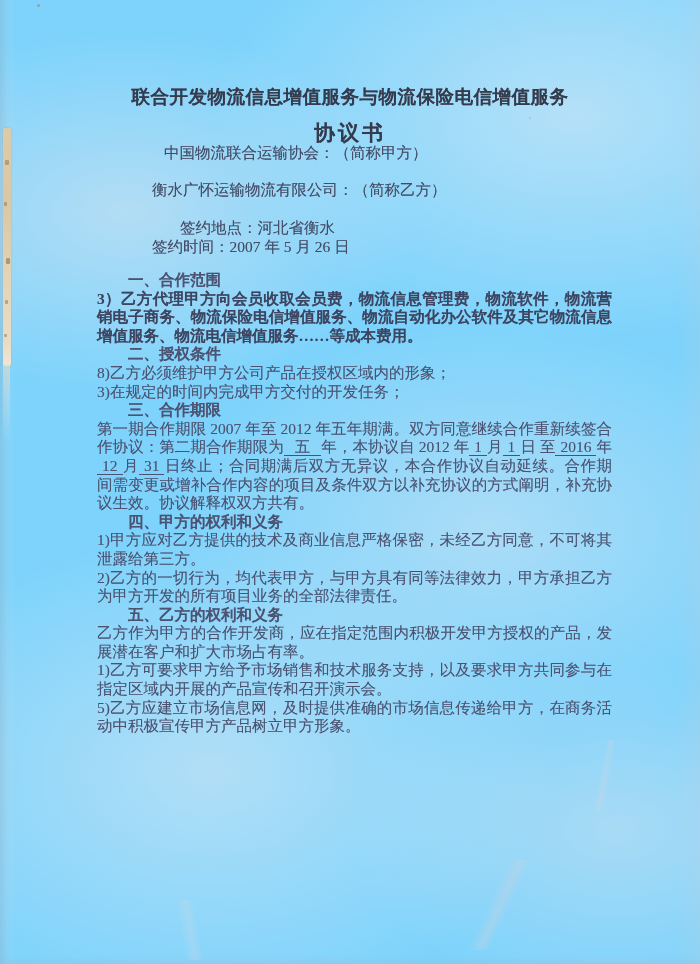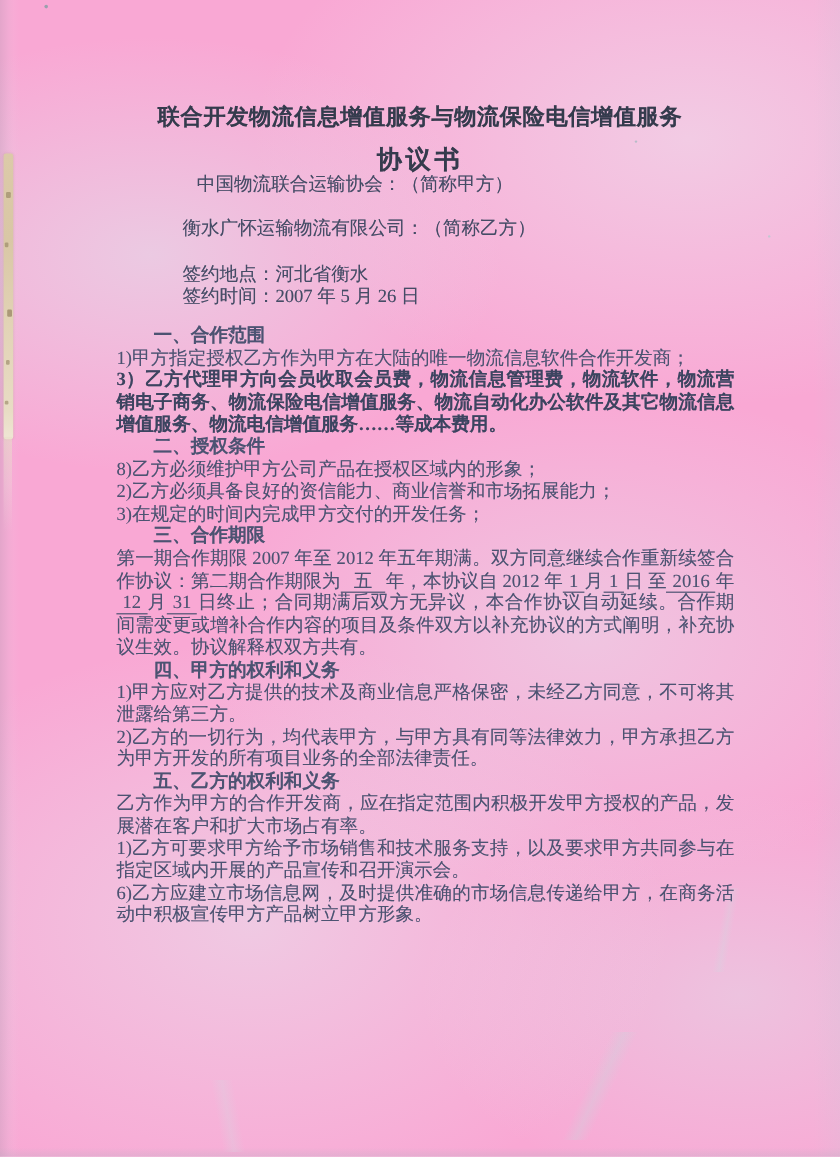--- a/index.html
+++ b/index.html
@@ -4,21 +4,21 @@
 <style>
   html,body{margin:0;padding:0;}
   body{
     width:700px;height:964px;
     font-family:"Liberation Serif","DejaVu Serif",serif;
     background:#ffffff;
     overflow:hidden;
   }
   .page{
     position:relative;width:700px;height:964px;
-    background:#f9a8d4;
+    background:#7dd3fc;
     overflow:hidden;
   }
   
   .texture{
     position:absolute;inset:0;pointer-events:none;
     background:
       radial-gradient(ellipse 420px 260px at 18% 22%, rgba(224,229,238,0.55), transparent 70%),
       radial-gradient(ellipse 520px 320px at 82% 12%, rgba(235,238,244,0.5), transparent 70%),
       radial-gradient(ellipse 460px 300px at 70% 55%, rgba(228,232,240,0.45), transparent 70%),
       radial-gradient(ellipse 500px 340px at 30% 80%, rgba(230,234,241,0.5), transparent 70%),
@@ -61,21 +61,21 @@
   .title2{
     position:absolute;left:0;top:119px;width:700px;
     text-align:center;font-size:21px;font-weight:bold;
     letter-spacing:3px;color:#343b4d;
     text-shadow:0 0 0.5px rgba(52,59,77,0.55);
   }
   .meta{position:absolute;left:152px;top:0;width:460px;color:#454c66;font-size:15.5px;}
   .meta-line{position:absolute;left:0;white-space:nowrap;text-shadow:0 0 0.4px rgba(69,76,102,0.45);}
   .m-a{top:143px;margin-left:12px;}
   .m-b{top:180px;}
-  .m-place{top:218px;}
+  .m-place{top:218px;margin-left:28px;}
   .m-date{top:237px;}
   .docbody{
     position:absolute;left:97px;top:271px;width:515px;
     font-size:15.5px;line-height:18.6px;color:#4c5372;
     text-align:justify;text-justify:inter-ideograph;
     text-shadow:0 0 0.4px rgba(76,83,114,0.4);
   }
   .docbody p{margin:0;padding:0;}
   .p-indent3{text-indent:3em;}
   .h-indent{text-indent:2em;font-weight:bold;}
@@ -120,34 +120,32 @@
   <div class="meta">
     <div class="meta-line m-a">中国物流联合运输协会：（简称甲方）</div>
     <div class="meta-line m-b">衡水广怀运输物流有限公司：（简称乙方）</div>
     <div class="meta-line m-place">签约地点：河北省衡水</div>
     <div class="meta-line m-date">签约时间：2007 年 5 月 26 日</div>
   </div>
 
   <div class="docbody">
 
     <p class="h-indent">一、合作范围</p>
-    <p>1)甲方指定授权乙方作为甲方在大陆的唯一物流信息软件合作开发商；</p>
     <p class="dark-bold">3）乙方代理甲方向会员收取会员费，物流信息管理费，物流软件，物流营销电子商务、物流保险电信增值服务、物流自动化办公软件及其它物流信息增值服务、物流电信增值服务……等成本费用。</p>
 
     <p class="h-indent">二、授权条件</p>
     <p>8)乙方必须维护甲方公司产品在授权区域内的形象；</p>
-    <p>2)乙方必须具备良好的资信能力、商业信誉和市场拓展能力；</p>
     <p>3)在规定的时间内完成甲方交付的开发任务；</p>
 
     <p class="h-indent">三、合作期限</p>
     <p><span>第一期合作期限 2007 年至 2012 年五年期满。双方同意继续合作重新续签合作协议：第二期合作期限为</span><span class="blank blank-wide">五</span><span>年，本协议自 2012 年</span><span class="blank">1</span><span>月</span><span class="blank">1</span><span>日 至</span><span class="blank">2016</span><span>年</span><span class="blank">12</span><span>月</span><span class="blank">31</span><span>日终止；合同期满后双方无异议，本合作协议自动延续。合作期间需变更或增补合作内容的项目及条件双方以补充协议的方式阐明，补充协议生效。协议解释权双方共有。</span></p>
 
     <p class="h-indent">四、甲方的权利和义务</p>
     <p>1)甲方应对乙方提供的技术及商业信息严格保密，未经乙方同意，不可将其泄露给第三方。</p>
     <p>2)乙方的一切行为，均代表甲方，与甲方具有同等法律效力，甲方承担乙方为甲方开发的所有项目业务的全部法律责任。</p>
 
     <p class="h-indent">五、乙方的权利和义务</p>
     <p>乙方作为甲方的合作开发商，应在指定范围内积极开发甲方授权的产品，发展潜在客户和扩大市场占有率。</p>
     <p>1)乙方可要求甲方给予市场销售和技术服务支持，以及要求甲方共同参与在指定区域内开展的产品宣传和召开演示会。</p>
-    <p>6)乙方应建立市场信息网，及时提供准确的市场信息传递给甲方，在商务活动中积极宣传甲方产品树立甲方形象。</p>
+    <p>5)乙方应建立市场信息网，及时提供准确的市场信息传递给甲方，在商务活动中积极宣传甲方产品树立甲方形象。</p>
   </div>
 
 </div>
 
 </body></html>

